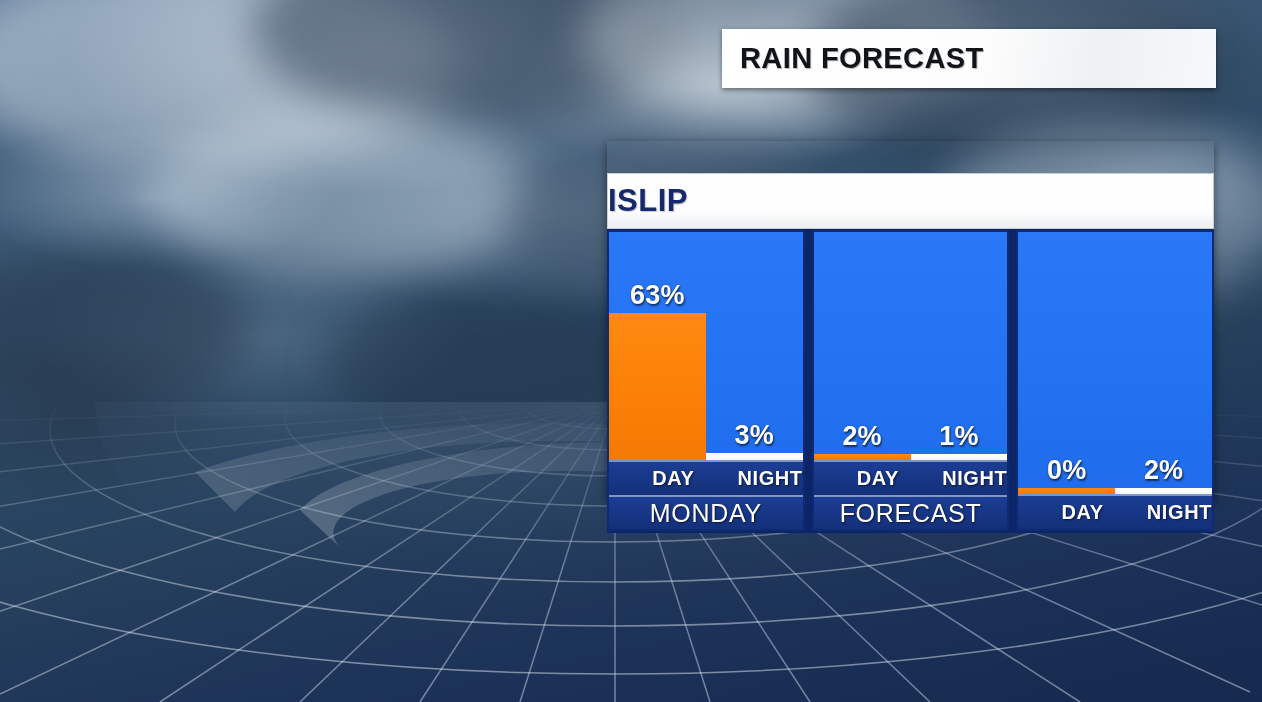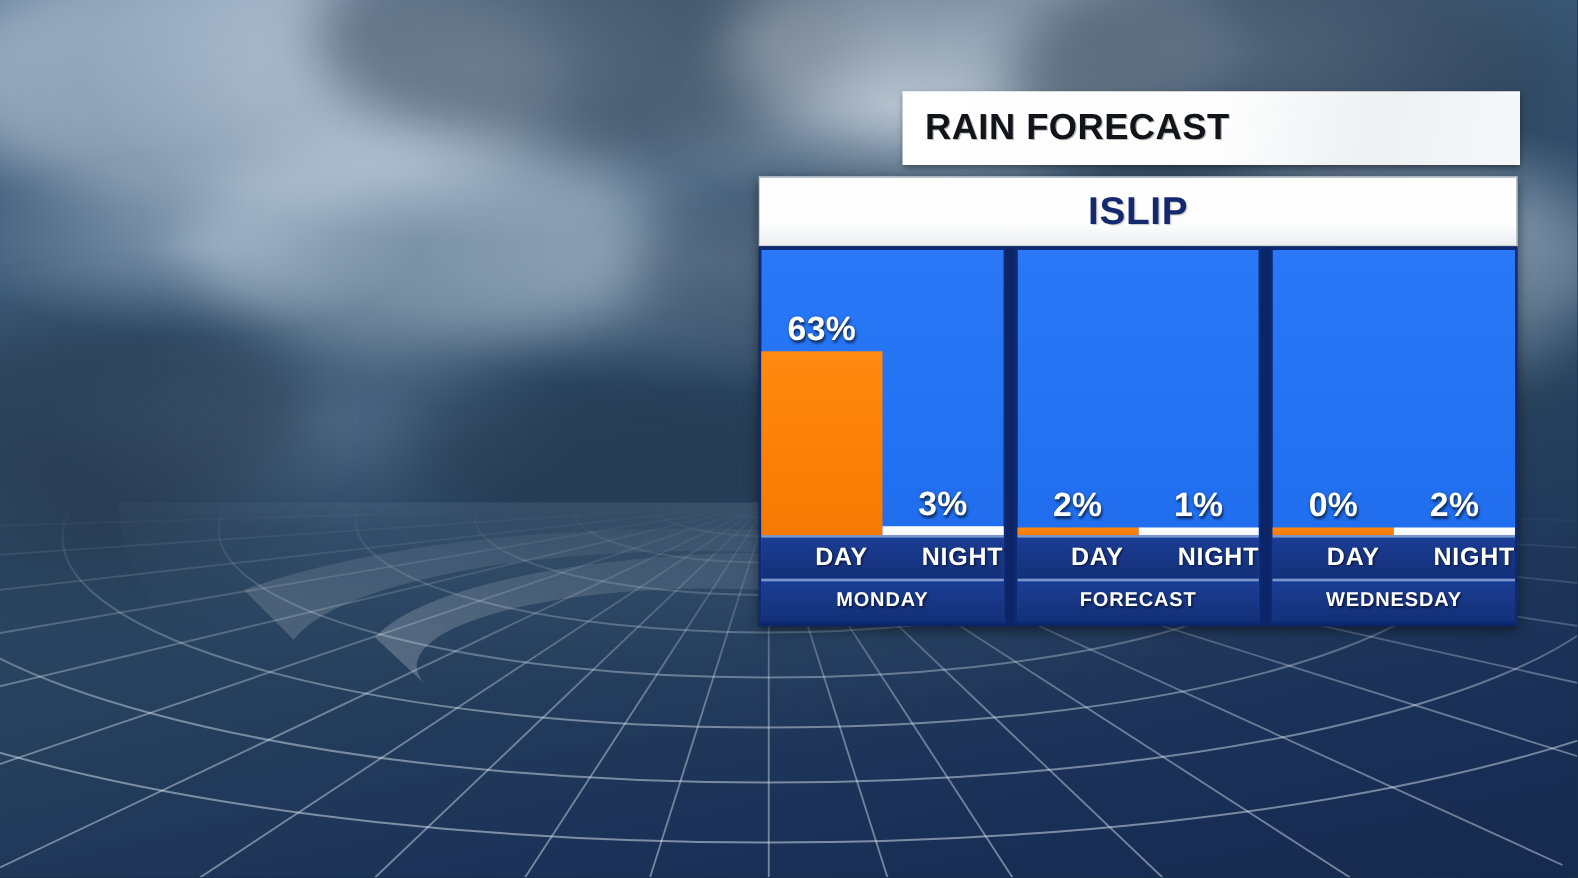--- a/index.html
+++ b/index.html
@@ -49,40 +49,40 @@
   .c10{ left:26%;  top:42%;  width:26%; height:20%; background:rgba(34,50,70,.45); }
 
   
   #radar { position:absolute; left:0; bottom:0; width:1262px; height:300px; }
 
   
   #title-banner {
     position:absolute; left:722px; top:29px; width:494px; height:59px;
     background:linear-gradient(100deg,#ffffff 0%,#fdfdfd 52%,#eef0f2 76%,#f7f8f9 100%);
     box-shadow:0 2px 5px rgba(0,0,0,.45);
-    display:flex; align-items:center;margin-top:44px;
+    display:flex; align-items:center;
   }
   #title-banner .txt {
     margin-left:18px;
     font-size:29px; font-weight:bold; letter-spacing:.4px;
     color:#111418;
     text-shadow:1px 1px 0 rgba(0,0,0,.28);
   }
 
   
   #card {
     position:absolute; left:607px; top:141px; width:607px; height:360px;
     box-shadow:0 3px 9px rgba(0,0,0,.5);
   }
 
   #city-header {
     height:56px;
     background:linear-gradient(180deg,#ffffff 0%,#fdfdfd 70%,#eceef0 100%);
     border:1px solid #c9ced4;
-    display:flex; align-items:center; justify-content:center;
+    display:flex; align-items:center; justify-content:flex-start;margin-top:32px;
   }
   #city-header .txt {
     font-size:31px; font-weight:bold; letter-spacing:.5px;
     color:#152a6e;
     text-shadow:1px 1px 1px rgba(0,0,0,.22);
   }
 
   #panels {
     height:304px;
     background:#0c2568;
@@ -148,21 +148,21 @@
   }
 
   
   .wd-strip {
     height:34px;
     background:linear-gradient(180deg,#1b3d95 0%,#173583 60%,#14307a 100%);
     border-top:2px solid #7e95c6;
     display:flex; align-items:center; justify-content:center;
   }
   .wd-strip .txt {
-    font-size:16px; font-weight:bold; color:#ffffff;
+    font-size:25px; font-weight:normal; color:#ffffff;
     letter-spacing:.7px;
     text-shadow:1px 1px 2px rgba(0,0,0,.6);
   }
 </style>
 </head>
 <body>
 
 <div id="backdrop">
   <div class="sky"></div>
   <div class="cloud c1"></div>
@@ -314,19 +314,16 @@
             <div class="bar night" style="height: 6px;">
               <div class="fill"></div>
               <span class="value">2%</span>
             </div>
           </div>
         </div>
         <div class="dn-strip">
           <div class="dn-cell">DAY</div>
           <div class="dn-cell">NIGHT</div>
         </div>
-        <div class="wd-strip">
-          <span class="txt">WEDNESDAY</span>
-        </div>
       </div>
     </div>
 
 </div>
 
 </body></html>

